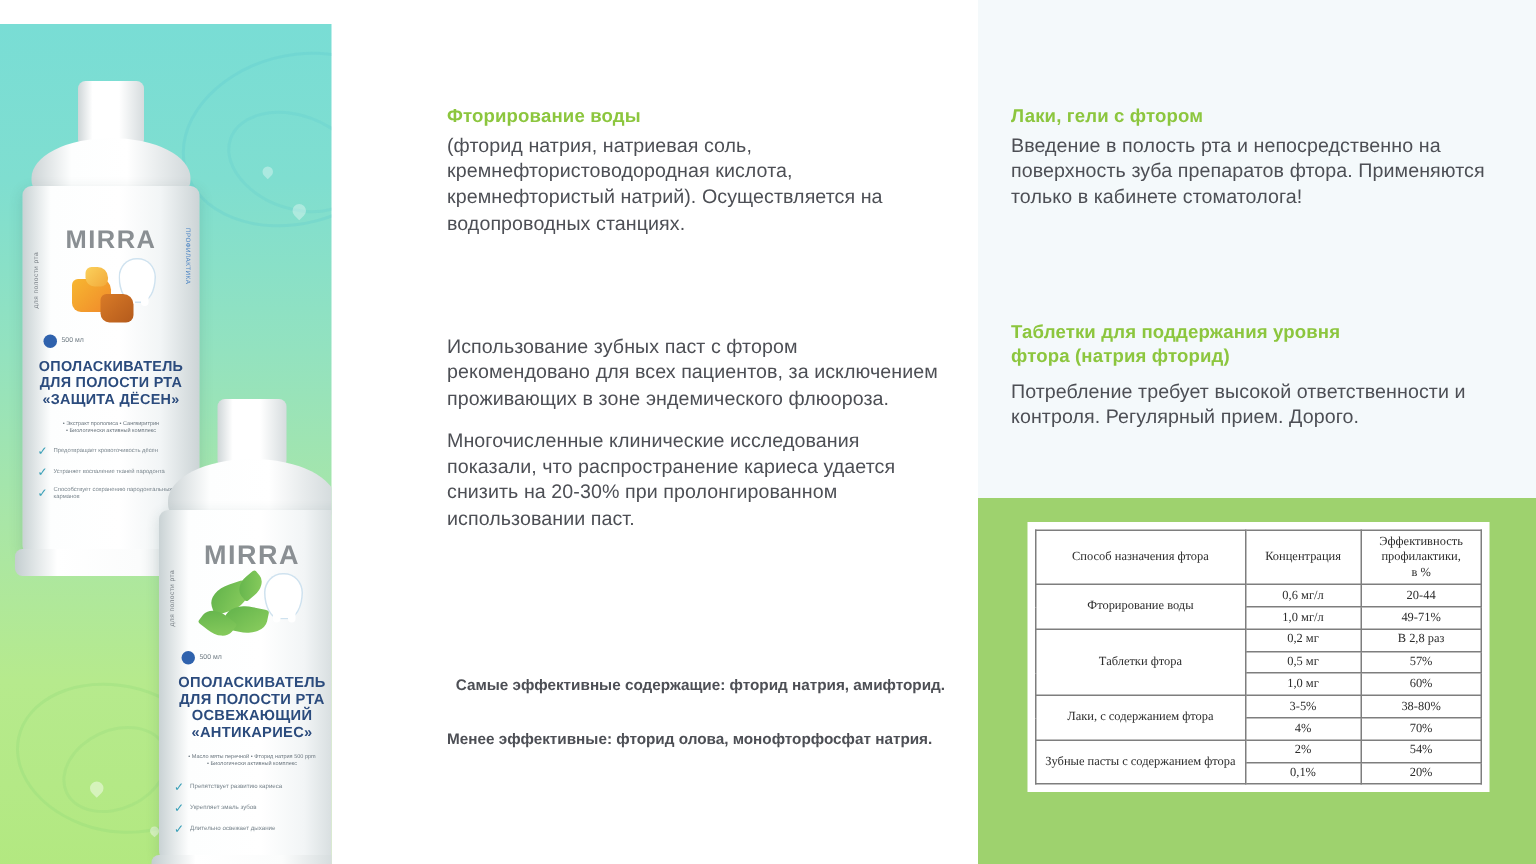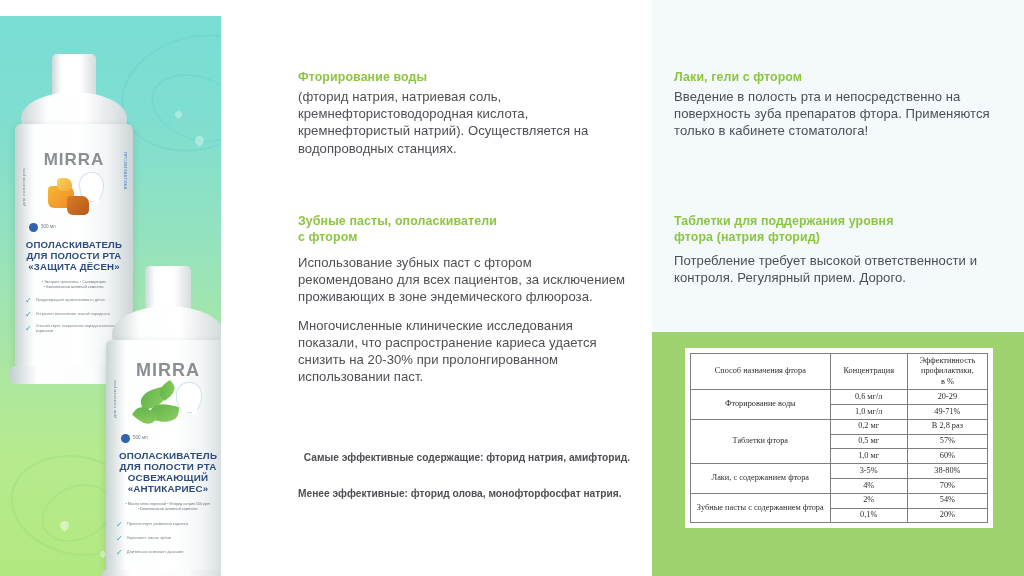--- a/index.html
+++ b/index.html
@@ -253,24 +253,20 @@
   </div>
 
   <div class="col-mid">
 
     <div class="blk" style="top:70px;">
       <h3 class="head">Фторирование воды</h3>
       <p class="body">(фторид натрия, натриевая соль, кремнефтористоводородная кислота, кремнефтористый натрий). Осуществляется на водопроводных станциях.</p>
     </div>
 
     <div class="blk" style="top:214px;">
-      <h3 class="head">
-        <span>Зубные пасты, ополаскиватели</span><br>
-        <span>с фтором</span>
-      </h3>
       <p class="body" style="margin-top:8px;">Использование зубных паст с фтором рекомендовано для всех пациентов, за исключением проживающих в зоне эндемического флюороза.</p>
       <p class="body" style="margin-top:11px;">Многочисленные клинические исследования показали, что распространение кариеса удается снизить на 20-30% при пролонгированном использовании паст.</p>
     </div>
 
     <div class="blk" style="top:451px;text-align:right;">
       <p class="small-bold">Самые эффективные содержащие: фторид натрия, амифторид.</p>
     </div>
     <div class="blk" style="top:487px;">
       <p class="small-bold">Менее эффективные: фторид олова, монофторфосфат натрия.</p>
     </div>
@@ -303,21 +299,21 @@
               <span>профилактики,</span><br>
               <span>в %</span>
             </th>
           </tr>
         </thead>
         <tbody>
 
           <tr>
             <td class="meth" rowspan="2">Фторирование воды</td>
             <td class="conc">0,6 мг/л</td>
-            <td class="eff">20-29</td>
+            <td class="eff">20-44</td>
           </tr>
           <tr>
             <td class="conc">1,0 мг/л</td>
             <td class="eff">49-71%</td>
           </tr>
 
           <tr>
             <td class="meth" rowspan="3">Таблетки фтора</td>
             <td class="conc">0,2 мг</td>
             <td class="eff">В 2,8 раз</td>

